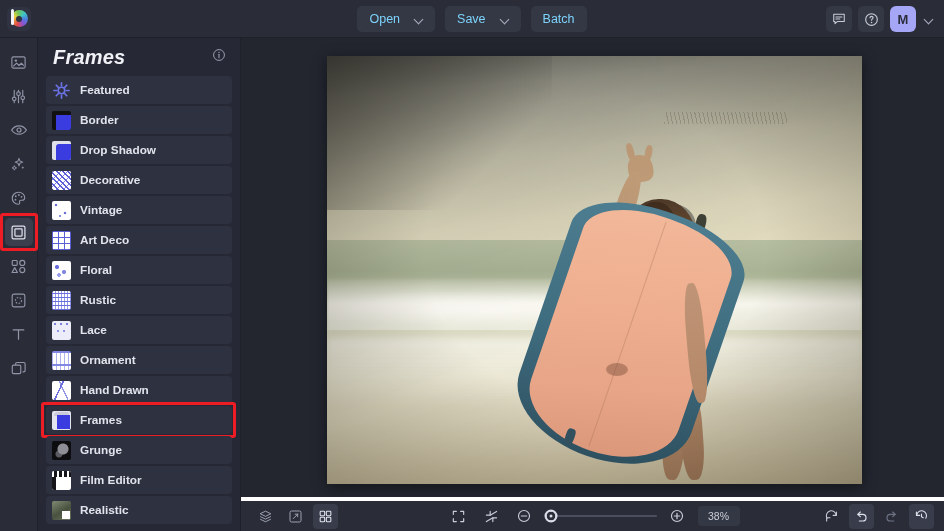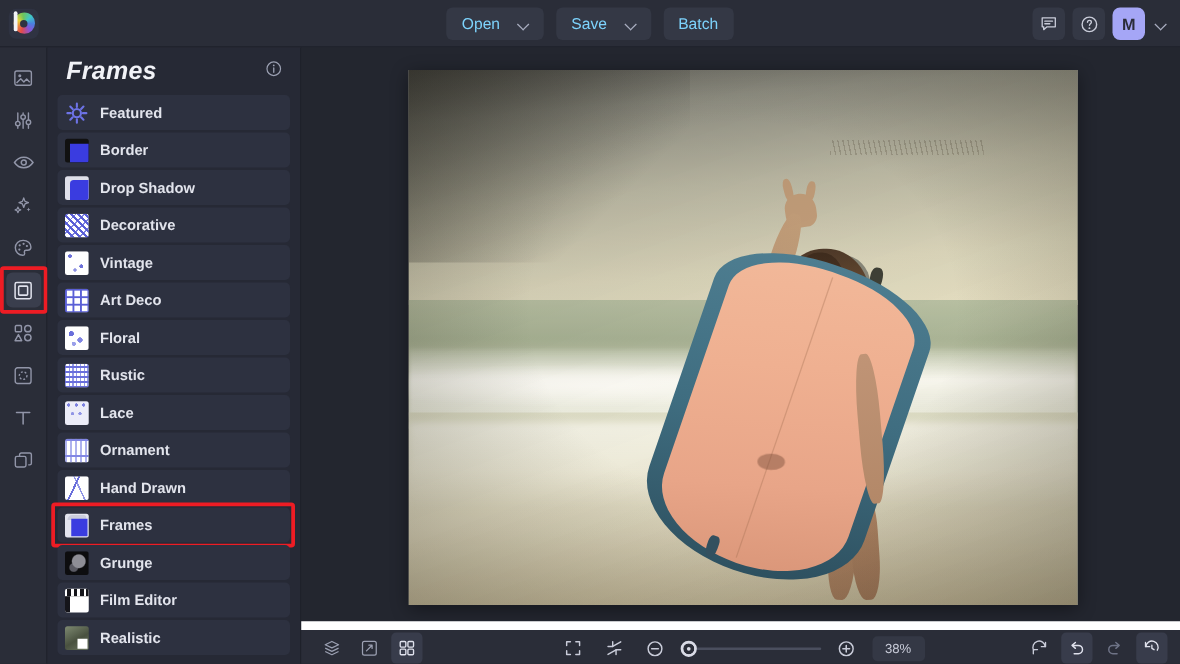--- a/index.html
+++ b/index.html
@@ -454,22 +454,22 @@
     background:
       repeating-linear-gradient(78deg, rgba(80,70,55,.45) 0 1px, transparent 1px 4px);
     opacity: .55;
     filter: blur(.4px);
   }
 
   
   .bottombar {
     position: absolute; left: 241px; bottom: 0; width: 703px; height: 34px;
     background: #2a2d38;
-    border-top: 7px solid #ffffff;
-    display: flex; align-items: flex-end;
+    border-top: 4px solid #ffffff;
+    display: flex; align-items: center;
   }
   .bb-left { display: flex; align-items: center; gap: 5px; padding-left: 12px; }
   .bb-center {
     position: absolute; left: 0; right: 0;
     display: flex; align-items: center; justify-content: center; gap: 8px;
     pointer-events: none;
   }
   .bb-center > * { pointer-events: auto; }
   .bb-right {
     position: absolute; right: 10px;

